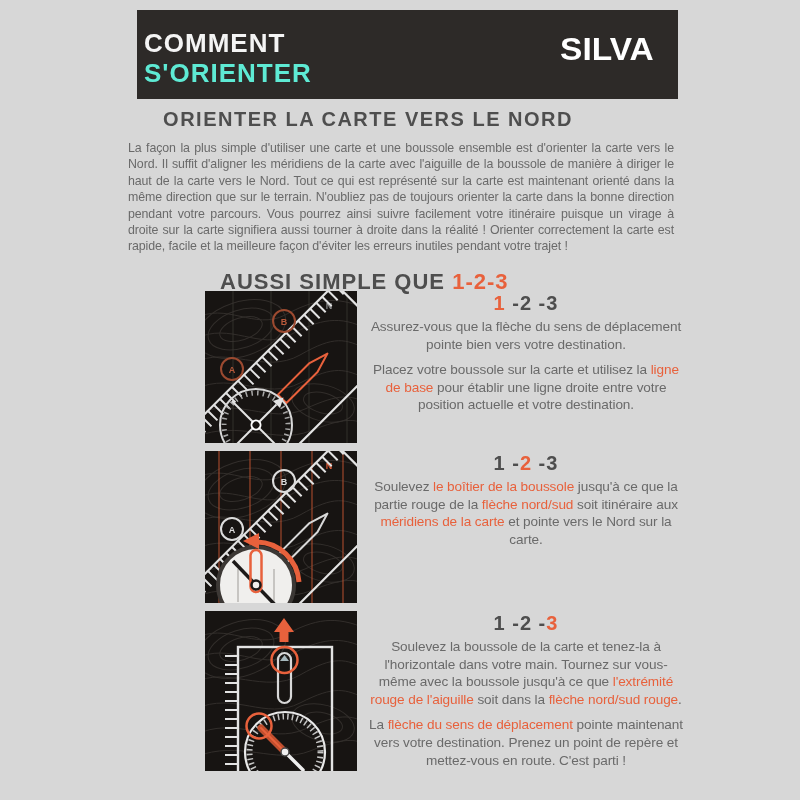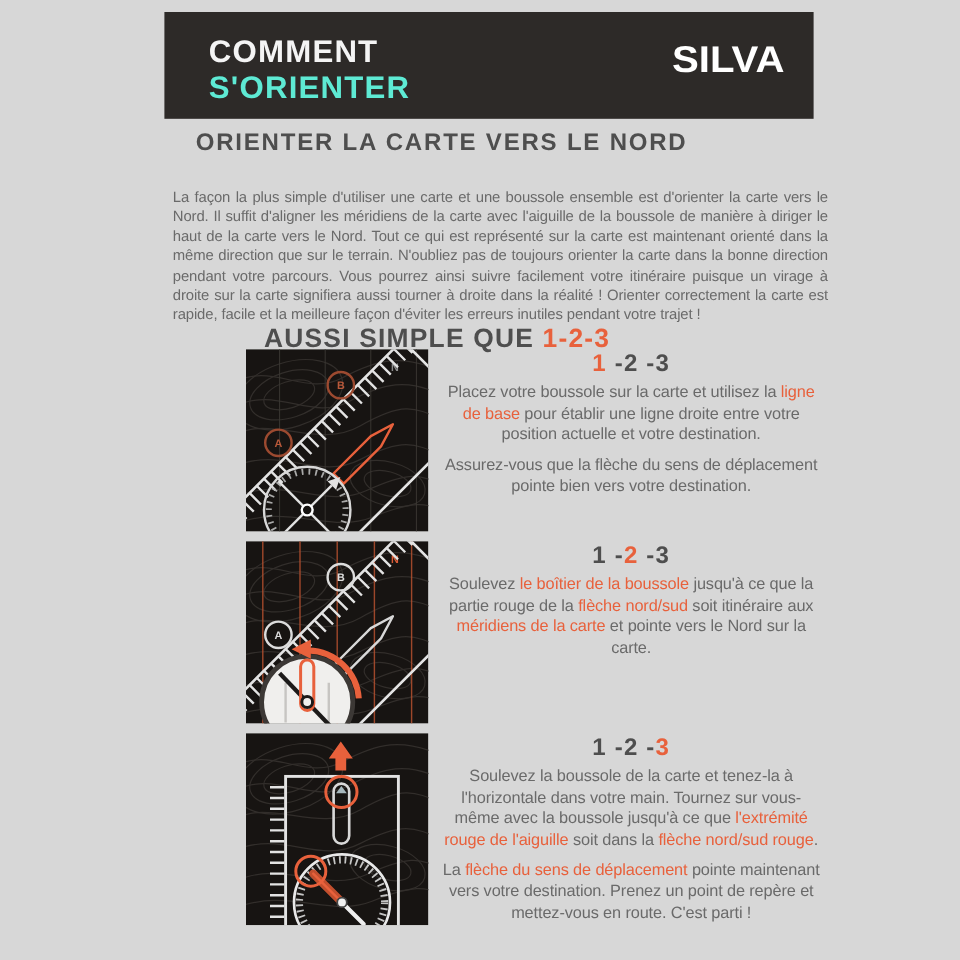--- a/index.html
+++ b/index.html
@@ -10,37 +10,37 @@
     position:relative;
     overflow:hidden;
   }
   .page{position:absolute;inset:0;background:#d7d7d7;}
 
   
   .header{
     position:absolute;left:137px;top:10px;width:541px;height:89px;
     background:#2d2a28;box-sizing:border-box;
     display:flex;justify-content:space-between;align-items:flex-start;
-    padding:18px 24px 0 37px;
+    padding:18px 24px 0 7px;
   }
   .header-title-line1{color:#f4f4f4;font-size:26px;font-weight:bold;letter-spacing:1px;line-height:30px;}
   .header-title-line2{color:#5eead4;font-size:26px;font-weight:bold;letter-spacing:1px;line-height:30px;}
   .brand{
     color:#ffffff;font-size:31px;font-weight:800;letter-spacing:0px;
     margin-top:4px;transform:scaleX(1.08);transform-origin:right center;
   }
 
   
   .intro-title{
     position:absolute;left:0;top:108px;width:736px;text-align:center;
     color:#4e4e4e;font-size:20px;font-weight:600;letter-spacing:1.5px;margin:0;
   }
   .intro-body{
     position:absolute;left:128px;top:140px;width:546px;
-    color:#6a6a6a;font-size:12.4px;line-height:16.4px;text-align:justify;margin:16px;
+    color:#6a6a6a;font-size:12.4px;line-height:16.4px;text-align:justify;margin:0;
     letter-spacing:-0.1px;
   }
 
   
   .section-heading{
     position:absolute;left:205px;top:254px;margin:15px;
     color:#4e4e4e;font-size:22px;font-weight:600;letter-spacing:1px;
   }
   .hl{color:#e8613c;}
 
@@ -115,22 +115,22 @@
         <circle cx="27" cy="78" r="11"></circle>
       </g>
       <text x="27" y="81.5" fill="#b9593a" font-size="9" font-weight="bold" text-anchor="middle">A</text>
       <g fill="none" stroke="#9c4a30" stroke-width="2">
         <circle cx="79" cy="30" r="11"></circle>
       </g>
       <text x="79" y="33.5" fill="#b9593a" font-size="9" font-weight="bold" text-anchor="middle">B</text>
     </svg>
     <div class="step-text">
       <div class="step-label"><span class="hl">1</span><span> -2 -3</span></div>
+      <p><span>Assurez-vous que la flèche du sens de déplacement pointe bien vers votre destination.</span></p>
       <p><span>Placez votre boussole sur la carte et utilisez la </span><span class="hl">ligne de base</span><span> pour établir une ligne droite entre votre position actuelle et votre destination.</span></p>
-      <p><span>Assurez-vous que la flèche du sens de déplacement pointe bien vers votre destination.</span></p>
     </div>
   </div>
 
   <div class="step-row row2">
     <svg class="tile" viewBox="0 0 152 152" xmlns="http://www.w3.org/2000/svg">
       <rect x="0" y="0" width="152" height="152" fill="#171412"></rect>
       <use href="#topo"></use>
       <path d="M14,0V152 M45,0V152 M76,0V152 M107,0V152 M138,0V152" stroke="#b5502f" stroke-width="1.2" opacity="0.85" fill="none"></path>
       <text x="124" y="18" fill="#d95b36" font-size="9" font-weight="bold" text-anchor="middle">N</text>
       <g transform="rotate(-45 51 134)">

